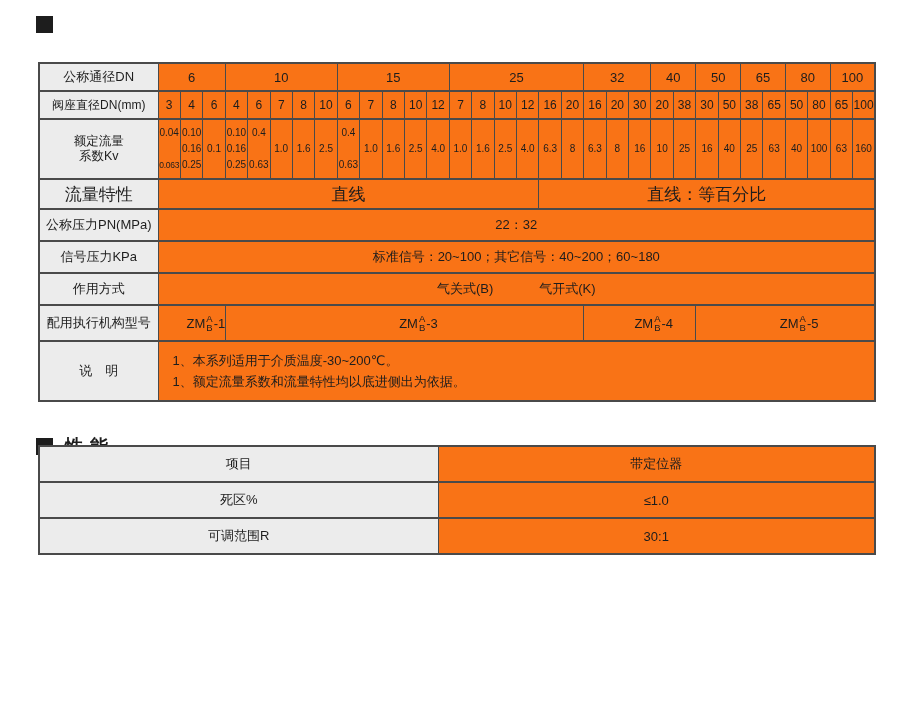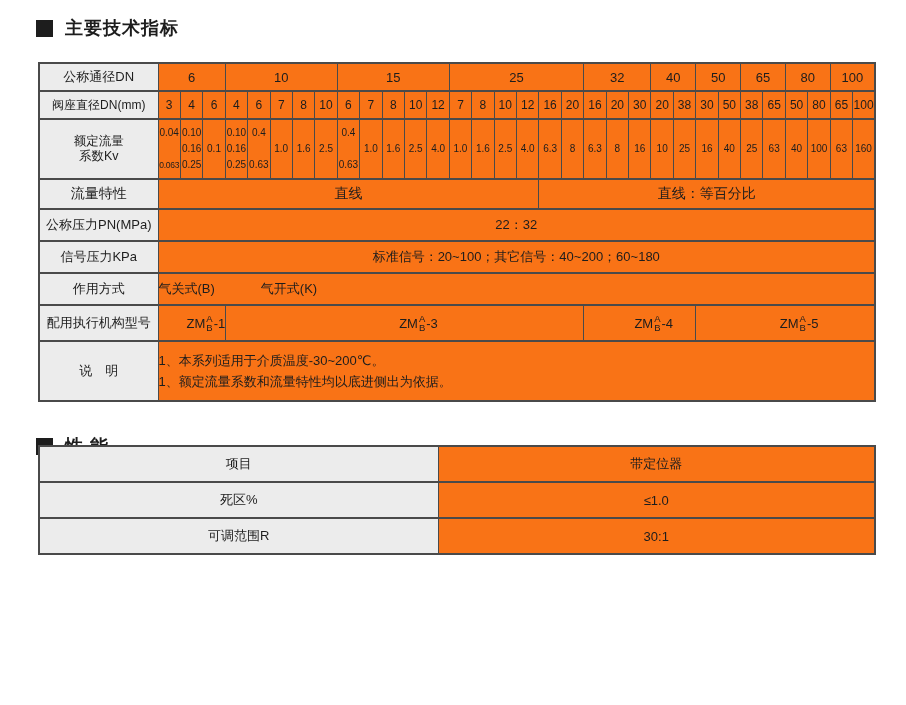--- a/index.html
+++ b/index.html
@@ -15,42 +15,41 @@
   .sq{width:17px;height:17px;background:#1d1d1d;display:inline-block;}
   table{border-collapse:collapse;table-layout:fixed;position:absolute;left:38px;background:#f97316;}
   td{border:solid #4a4a4a;border-width:2px 1px;text-align:center;vertical-align:middle;
      padding:0;overflow:visible;}
   .lbl{background:#ececec;font-size:12.5px;white-space:nowrap;}
   #t1{width:838px;top:62px;border:2px solid #4a4a4a;}
   #t2{width:838px;top:445px;border:2px solid #4a4a4a;}
   .r1 td{height:26px;font-size:13px;}
   .r2 td{height:26px;font-size:12px;}
   .r3 td{height:58px;}
-  .r4 td{height:28px;font-size:14px;}
+  .r4 td{height:28px;font-size:17px;}
   .r5 td,.r6 td,.r7 td{height:30px;font-size:13px;}
   .r8 td{height:34px;font-size:13px;}
   .r9 td{height:58px;font-size:13px;}
   .kv-line{font-size:10px;line-height:16px;height:16px;white-space:nowrap;}
   .kv-line.sm{font-size:8.5px;letter-spacing:-0.3px;}
   .kv-wrap{display:flex;flex-direction:column;justify-content:center;}
   .two-line div{line-height:15px;}
-  .action-wrap{display:flex;justify-content:flex-start;gap:46px;}
+  .action-wrap{display:flex;justify-content:center;gap:46px;}
   .zm{display:inline-flex;align-items:center;justify-content:flex-end;font-size:13px;margin-left:28px;}
   .zm .ab{display:inline-flex;flex-direction:column;align-items:center;
           font-size:9.5px;line-height:9px;margin:0 1px;font-weight:normal;}
-  .notes-cell{text-align:left;}
+  .notes-cell{text-align:left;padding-left:14px;}
   .notes-cell div{line-height:21px;}
   #t2 td{height:34px;font-size:13px;}
 </style>
 </head>
 <body>
 
 <div class="section-title" style="top:16px;">
   <span class="sq"></span>
-  <span>主要技术指标</span>
 </div>
 
 <table id="t1">
   <colgroup id="t1-cols">
       <col style="width: 119px;">
       <col>
       <col>
       <col>
       <col>
       <col>

